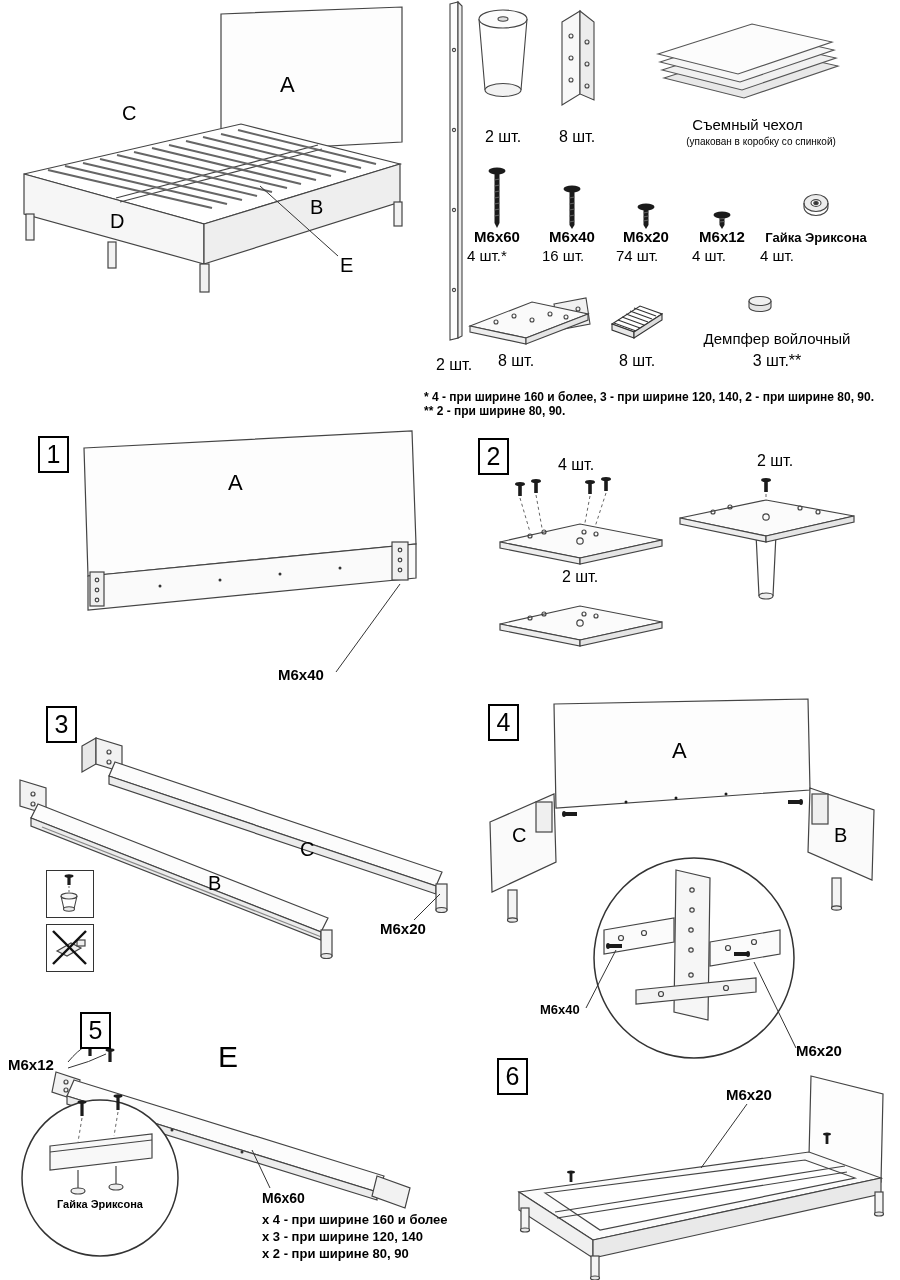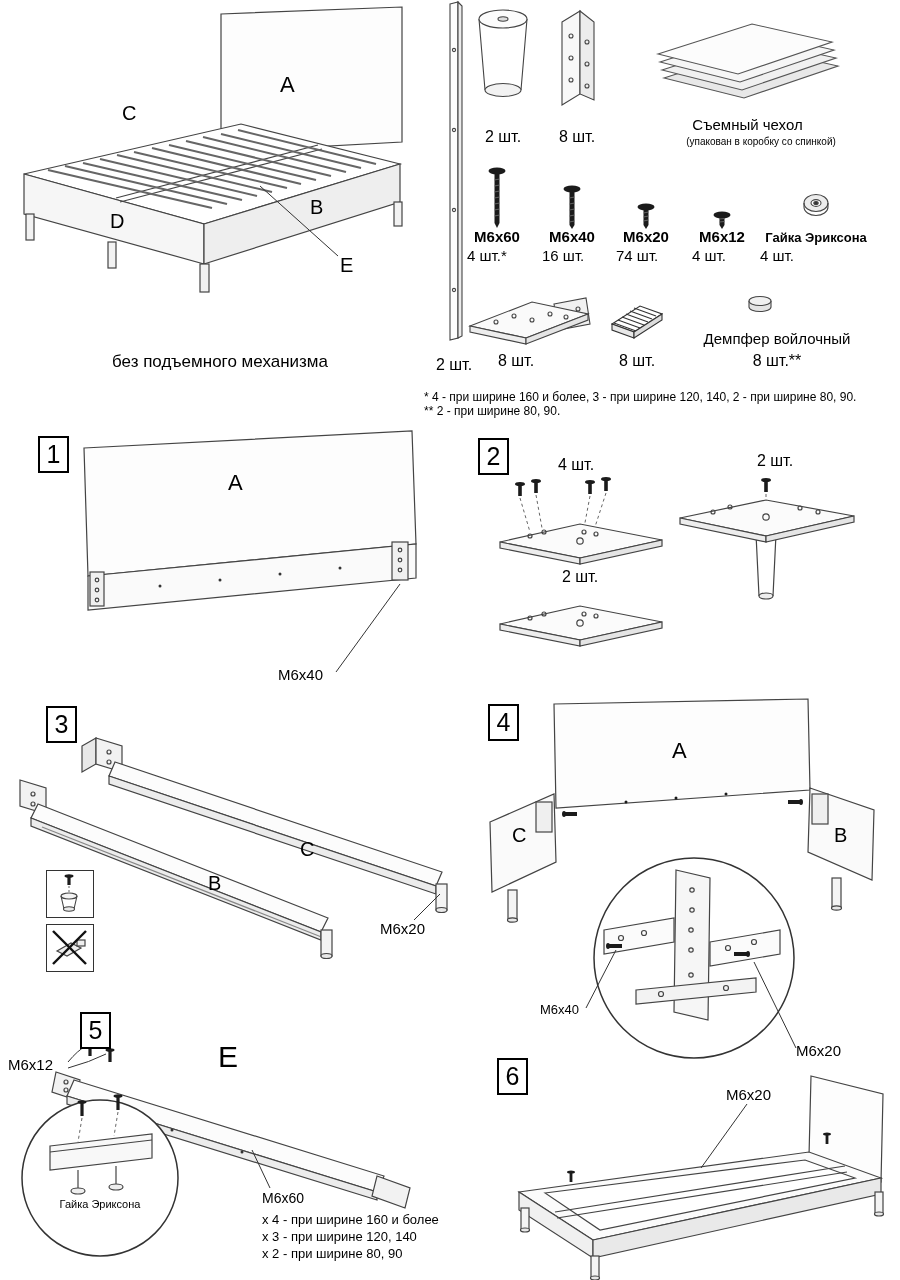--- a/index.html
+++ b/index.html
@@ -1,21 +1,21 @@
 <!DOCTYPE html>
 <html><head>
 <meta charset="utf-8">
 <style>
   *{margin:0;padding:0;box-sizing:border-box}
   html,body{background:#fff}
   body{font-family:"Liberation Sans",sans-serif;color:#000}
   #sheet{position:relative;width:900px;height:1280px;background:#fff;overflow:hidden}
   .abs{position:absolute}
   .ctr{text-align:center}
-  .b{font-weight:normal}
+  .b{font-weight:bold}
   .nw{white-space:nowrap}
   .qty{font-size:16px}
   .scrname{font-size:15px;font-weight:bold;text-align:center}
   .scrqty{font-size:15px;}
   .step-num{position:absolute;width:31px;height:37px;border:2px solid #000;display:flex;align-items:center;justify-content:center;font-size:25px;background:#fff;z-index:5}
   svg.draw{position:absolute;overflow:visible}
   svg text{font-family:"Liberation Sans",sans-serif;fill:#000;stroke:none}
   .t20{font-size:20px}
   .t22{font-size:22px}
   .lead{stroke:#333;stroke-width:1;fill:none}
@@ -53,21 +53,20 @@
         <line x1="230" y1="128" x2="368" y2="162"></line>
     </g>
     <line class="lead" x1="330" y1="254" x2="252" y2="184"></line>
     <text x="272" y="90" class="t22">A</text>
     <text x="114" y="118" class="t20">C</text>
     <text x="102" y="226" class="t20">D</text>
     <text x="302" y="212" class="t20">B</text>
     <text x="332" y="270" class="t20">E</text>
   </svg>
 
-  <div class="abs ctr nw" style="left:10px;top:352px;width:420px;font-size:17px">без подъемного механизма</div>
 
   <svg class="draw" style="left:441px;top:0" width="26" height="348" viewBox="0 0 26 348">
     <g stroke="#444" stroke-width="1.1" fill="none">
       <polygon points="9,4 17,2 17,338 9,340" fill="#fdfdfd"></polygon>
       <polygon points="17,2 21,6 21,336 17,338" fill="#ececec"></polygon>
       <circle cx="13" cy="50" r="1.6"></circle>
         <circle cx="13" cy="130" r="1.6"></circle>
       <circle cx="13" cy="210" r="1.6"></circle>
         <circle cx="13" cy="290" r="1.6"></circle>
     </g>
@@ -214,21 +213,21 @@
   </svg>
   <div class="abs ctr qty" style="left:608px;top:352px;width:58px">8 шт.</div>
 
   <svg class="draw" style="left:744px;top:292px" width="34" height="26" viewBox="0 0 34 26">
     <g stroke="#444" stroke-width="1.1">
       <path d="M5,9 L5,15 a11,4.5 0 0 0 22,0 L27,9" fill="#e4e4e4"></path>
       <ellipse cx="16" cy="9" rx="11" ry="4.5" fill="#f0f0f0"></ellipse>
     </g>
   </svg>
   <div class="abs ctr nw" style="left:688px;top:330px;width:178px;font-size:15px">Демпфер войлочный</div>
-  <div class="abs ctr qty" style="left:688px;top:352px;width:178px">8 шт.**</div>
+  <div class="abs ctr qty" style="left:688px;top:352px;width:178px">3 шт.**</div>
 
   <div class="abs b nw" style="left:424px;top:390px;font-size:12px">* 4 - при ширине 160 и более, 3 - при ширине 120, 140, 2 - при ширине 80, 90.</div>
   <div class="abs b nw" style="left:424px;top:404px;font-size:12px">** 2 - при ширине 80, 90.</div>
 
   <div class="step-num" style="left:38px;top:436px">1</div>
   <svg class="draw" style="left:70px;top:424px" width="375" height="268" viewBox="0 0 375 268">
     <g stroke="#444" stroke-width="1.2" fill="none">
       <polygon points="14,24 342,7 346,120 18,152" fill="#fdfdfd"></polygon>
       <polygon points="18,152 346,120 346,154 18,186" fill="#fafafa"></polygon>
       <rect x="20" y="148" width="14" height="34" fill="#f0f0f0"></rect>

